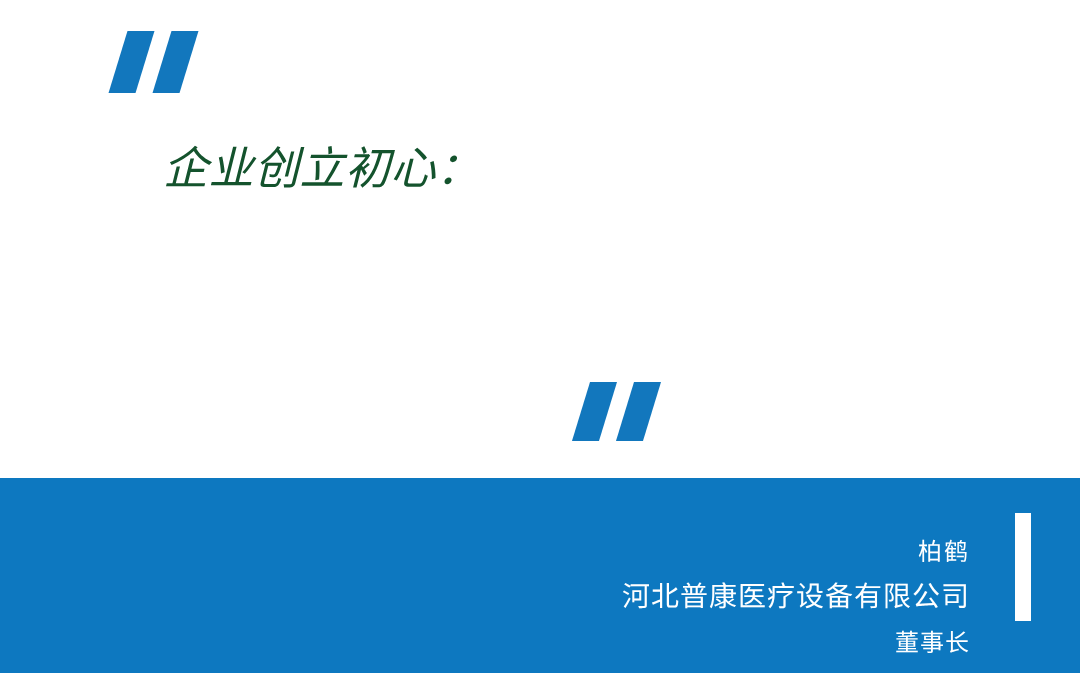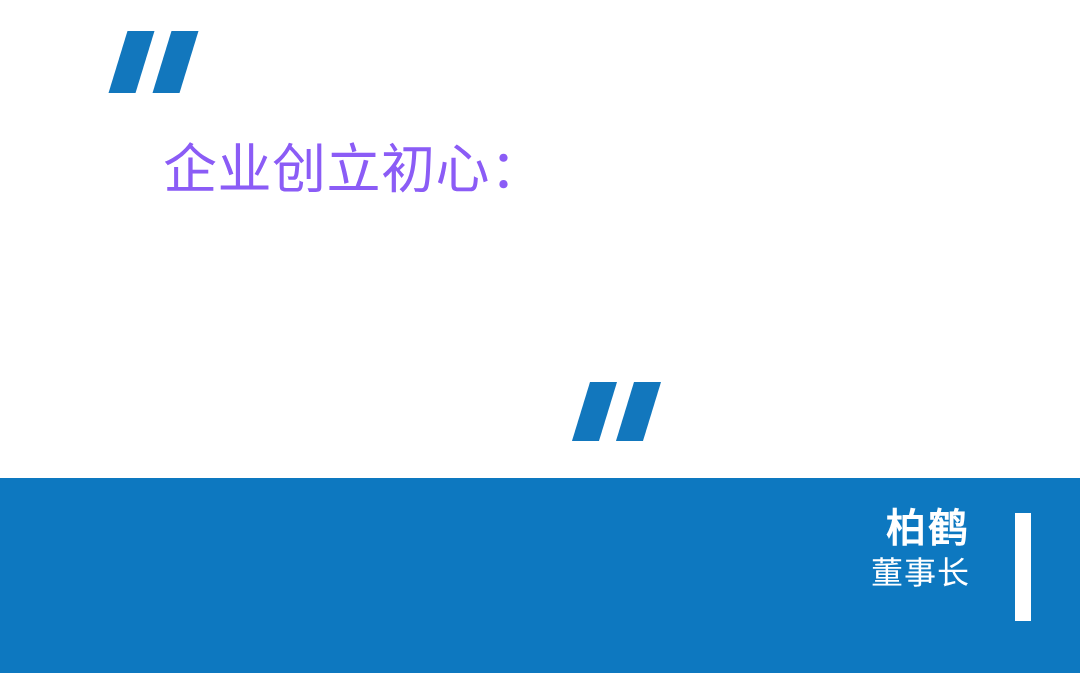--- a/index.html
+++ b/index.html
@@ -53,25 +53,26 @@
   }
 
   
   .quote-body {
     position: absolute;
     left: 163px;
     top: 133px;
     width: 860px;
   }
   .quote-line {
-    color: #8b5cf6;
-    font-size: 54px;
+    color: #14532d;
+    font-size: 45px;
     line-height: 72px;
     letter-spacing: 0.5px;
     white-space: nowrap;
+    font-style: italic;
   }
   .quote-line.heading {
     font-weight: 400;
   }
   .quote-line.item {
     font-weight: 700;
   }
 
   
   .attribution-band {
@@ -83,33 +84,34 @@
     background: #0d78c0;
   }
   .attribution-inner {
     position: absolute;
     right: 110px;
     top: 28px;
     text-align: right;
     color: #ffffff;
   }
   .attr-name {
-    font-size: 40px;
-    font-weight: 700;
+    font-size: 24px;
+    font-weight: 400;
     line-height: 44px;
     letter-spacing: 2px;
+    margin-top: 24px;
   }
   .attr-company {
     font-size: 28px;
     font-weight: 400;
     line-height: 46px;
     letter-spacing: 1px;
   }
   .attr-role {
-    font-size: 32px;
+    font-size: 24px;
     font-weight: 400;
     line-height: 46px;
     letter-spacing: 1px;
   }
   .attr-rule {
     position: absolute;
     left: 1015px;
     top: 513px;
     width: 16px;
     height: 108px;
@@ -131,18 +133,19 @@
   </div>
 
   <span class="quote-mark quote-close">
     <span class="bar b1"></span>
     <span class="bar b2"></span>
   </span>
 
   <div class="attribution-band">
     <div class="attribution-inner">
       <div class="attr-name">柏鹤</div>
+      <div class="attr-company">河北普康医疗设备有限公司</div>
       <div class="attr-role">董事长</div>
     </div>
   </div>
   <div class="attr-rule"></div>
 
 </div>
 
 </body></html>

